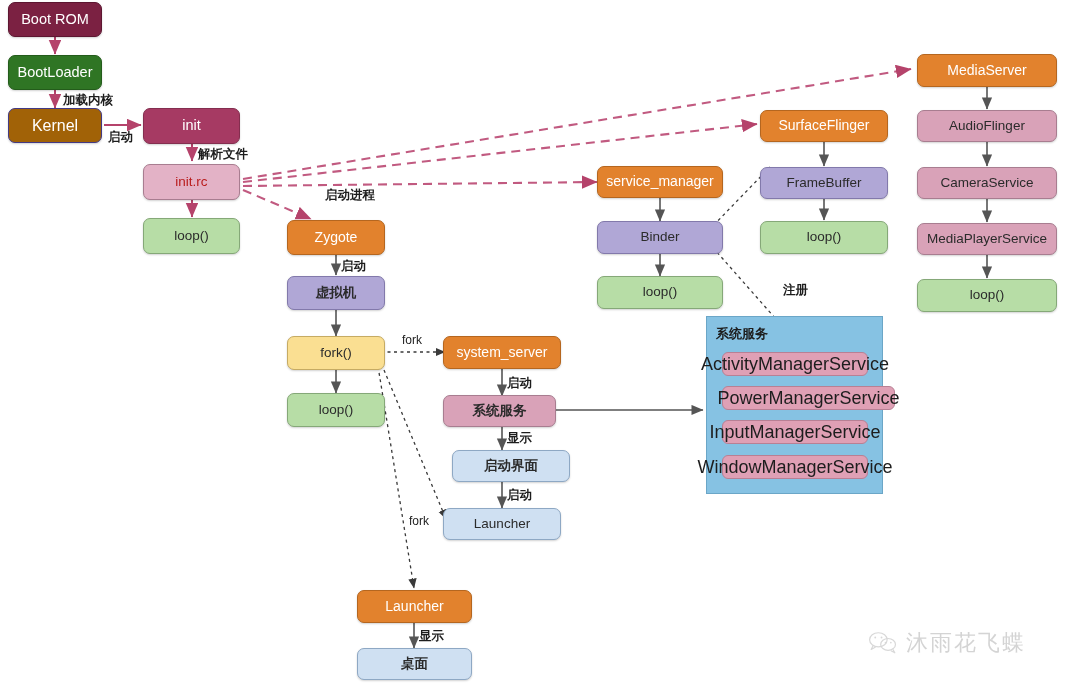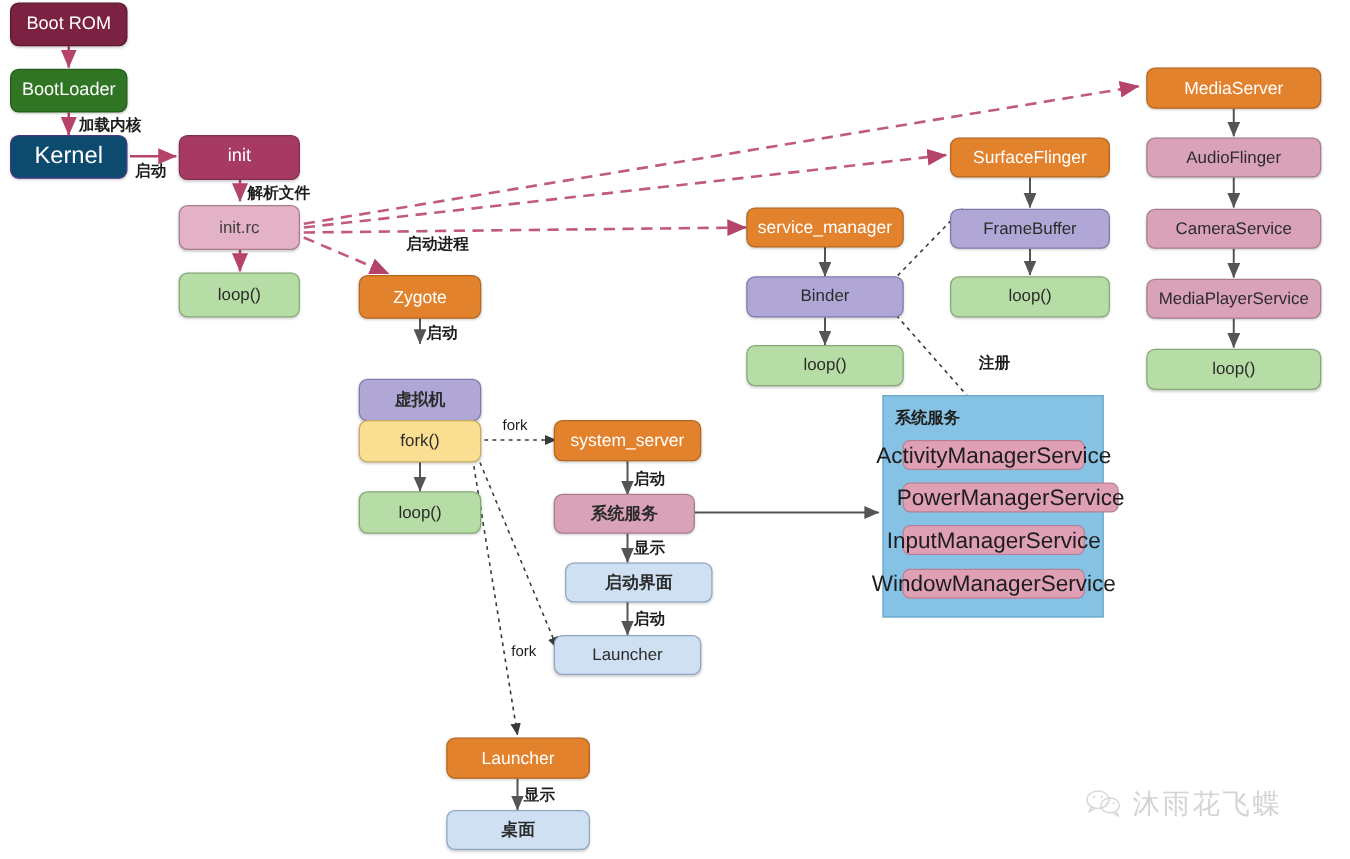--- a/index.html
+++ b/index.html
@@ -19,26 +19,26 @@
     border-radius:7px;
     border:1px solid rgba(80,80,80,.55);
     font-size:13.5px;
     line-height:1.1;
     text-align:center;
     box-shadow:0 1px 2px rgba(0,0,0,.18);
     white-space:nowrap;
   }
   .n-bootrom{background:#7b2142;color:#ffffff;border-color:#5d1631;font-size:14.5px;}
   .n-bootloader{background:#2f7524;color:#ffffff;border-color:#245c1b;font-size:14.5px;}
-  .n-kernel{background:#0c4a6e;color:#ffffff;border-color:#433a85;font-size:19px;}
+  .n-kernel{background:#a16207;color:#ffffff;border-color:#433a85;font-size:16px;}
   .n-init{background:#a63a63;color:#ffffff;border-color:#84癌;border-color:#842e4f;font-size:14.5px;}
-  .n-pink-lite{background:#e3b2c6;color:#404040;border-color:#a87d90;}
+  .n-pink-lite{background:#e3b2c6;color:#b91c1c;border-color:#a87d90;}
   .n-green{background:#b7dda6;color:#2b2b2b;border-color:#85a878;}
   .n-orange{background:#e2822d;color:#ffffff;border-color:#b5661f;font-size:14px;}
-  .n-purple{background:#b0a7d6;color:#2b2b2b;border-color:#8279ab;font-weight:bold;margin-top:27px;}
+  .n-purple{background:#b0a7d6;color:#2b2b2b;border-color:#8279ab;font-weight:bold;}
   .n-purple-n{background:#b0a7d6;color:#2b2b2b;border-color:#8279ab;}
   .n-yellow{background:#fadf92;color:#2b2b2b;border-color:#c6ab63;}
   .n-rose{background:#d9a2b8;color:#2b2b2b;border-color:#a87d90;font-weight:bold;}
   .n-rose-n{background:#d9a2b8;color:#2b2b2b;border-color:#a87d90;}
   .n-blue{background:#cfe0f2;color:#2b2b2b;border-color:#8ea8c4;font-weight:bold;}
   .n-blue-n{background:#cfe0f2;color:#2b2b2b;border-color:#8ea8c4;}
 
   .group-box{
     position:absolute;
     background:#86c2e3;

